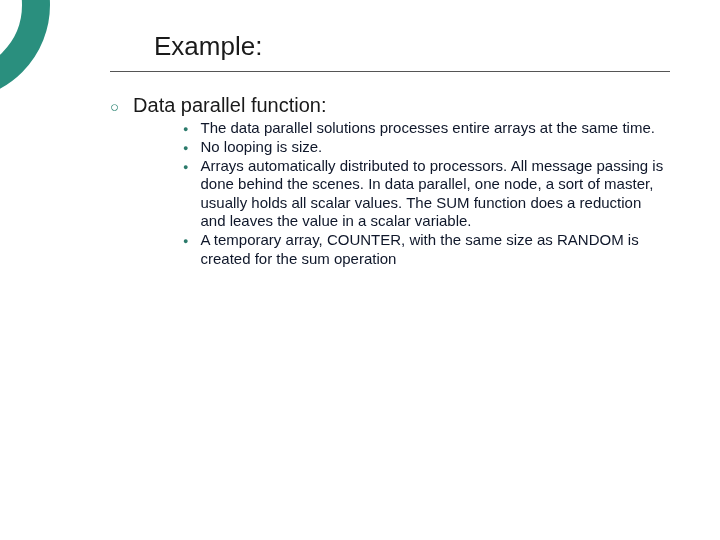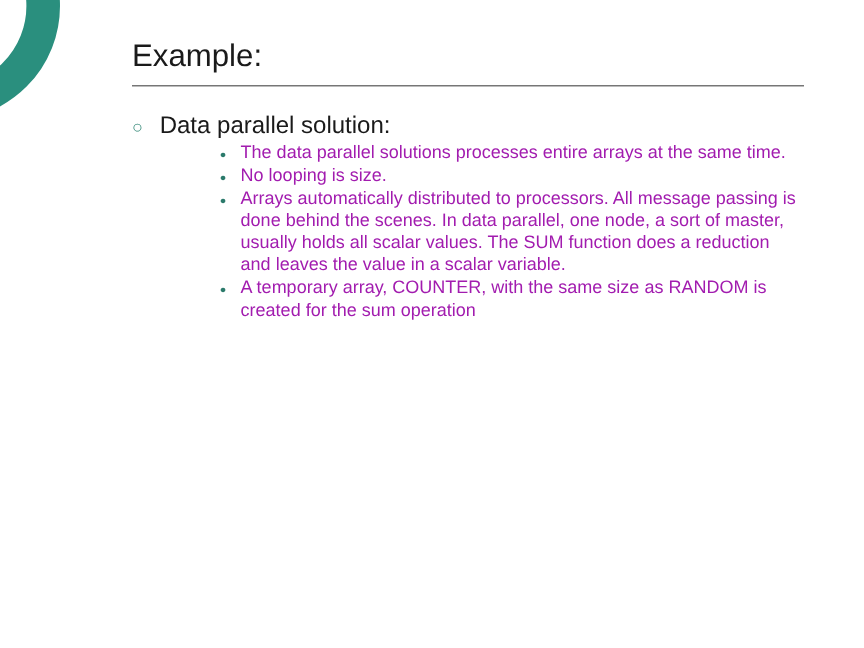--- a/index.html
+++ b/index.html
@@ -27,20 +27,21 @@
   .title-block {
     border-bottom: 1px solid #555;
     padding-bottom: 8px;
     margin-bottom: 22px;
   }
   .title-line {
     font-size: 26px;
     color: #1a1a1a;
     line-height: 1.25;
     font-weight: 400;
+    margin-left: 44px;
   }
   .body-list {
     list-style: none;
     font-size: 19px;
     color: #1a1a1a;
   }
   .level1 {
     display: flex;
     align-items: flex-start;
     margin-bottom: 8px;
@@ -68,38 +69,38 @@
   .level2-bullet {
     color: #2b7a6b;
     font-size: 9px;
     margin-right: 12px;
     margin-top: 6px;
     line-height: 1;
   }
   .level2-text {
     font-size: 15px;
     line-height: 1.22;
-    color: #a21caf;
+    color: #0f172a;
   }
 </style>
 </head>
 <body>
 
 <div class="deco-circle"></div>
 
 <div class="slide">
   <div class="title-block">
     <div class="title-line">Example:</div>
   </div>
 
   <ul class="body-list">
     <li class="level1">
       <span class="level1-bullet">○</span>
       <div>
-        <div class="level1-text">Data parallel solution:</div>
+        <div class="level1-text">Data parallel function:</div>
         <ul class="sublist">
           <li class="level2">
             <span class="level2-bullet">●</span>
             <span class="level2-text">The data parallel solutions processes entire arrays at the same time.</span>
           </li>
           <li class="level2">
             <span class="level2-bullet">●</span>
             <span class="level2-text">No looping is size.</span>
           </li>
           <li class="level2">

